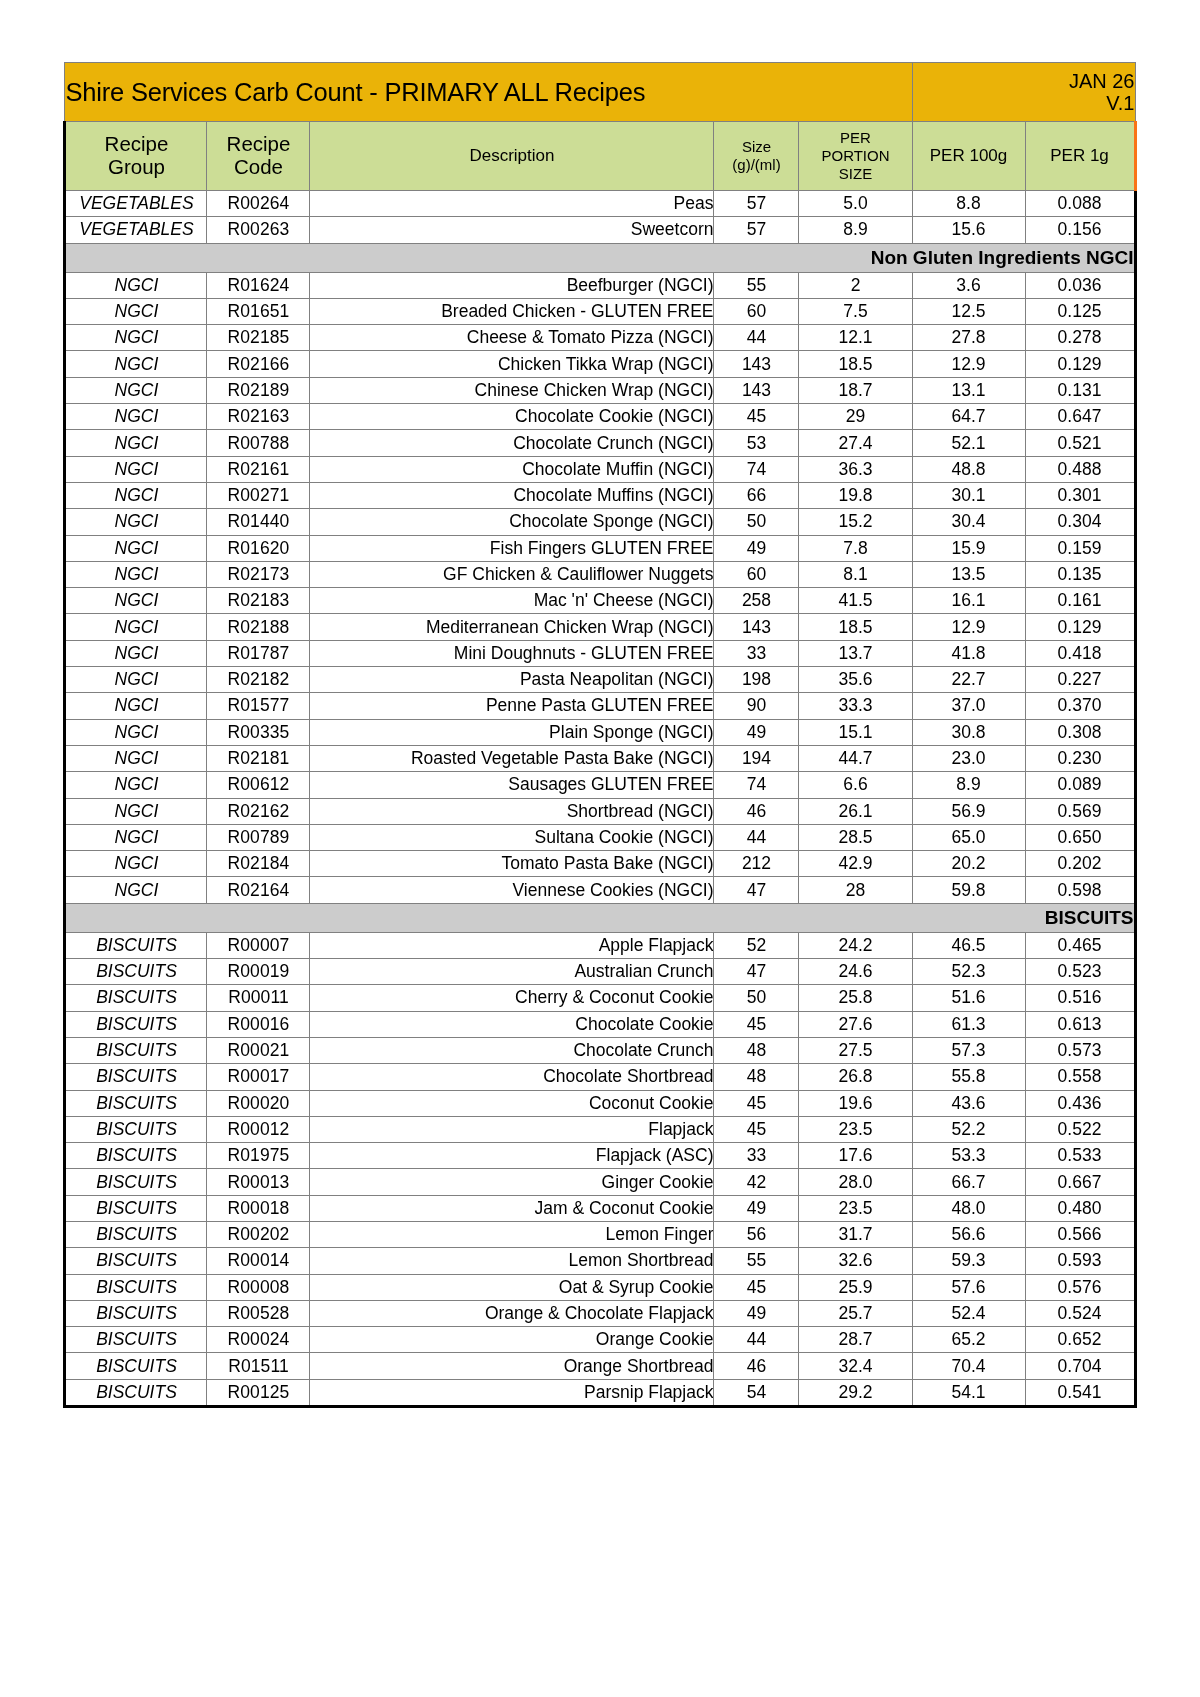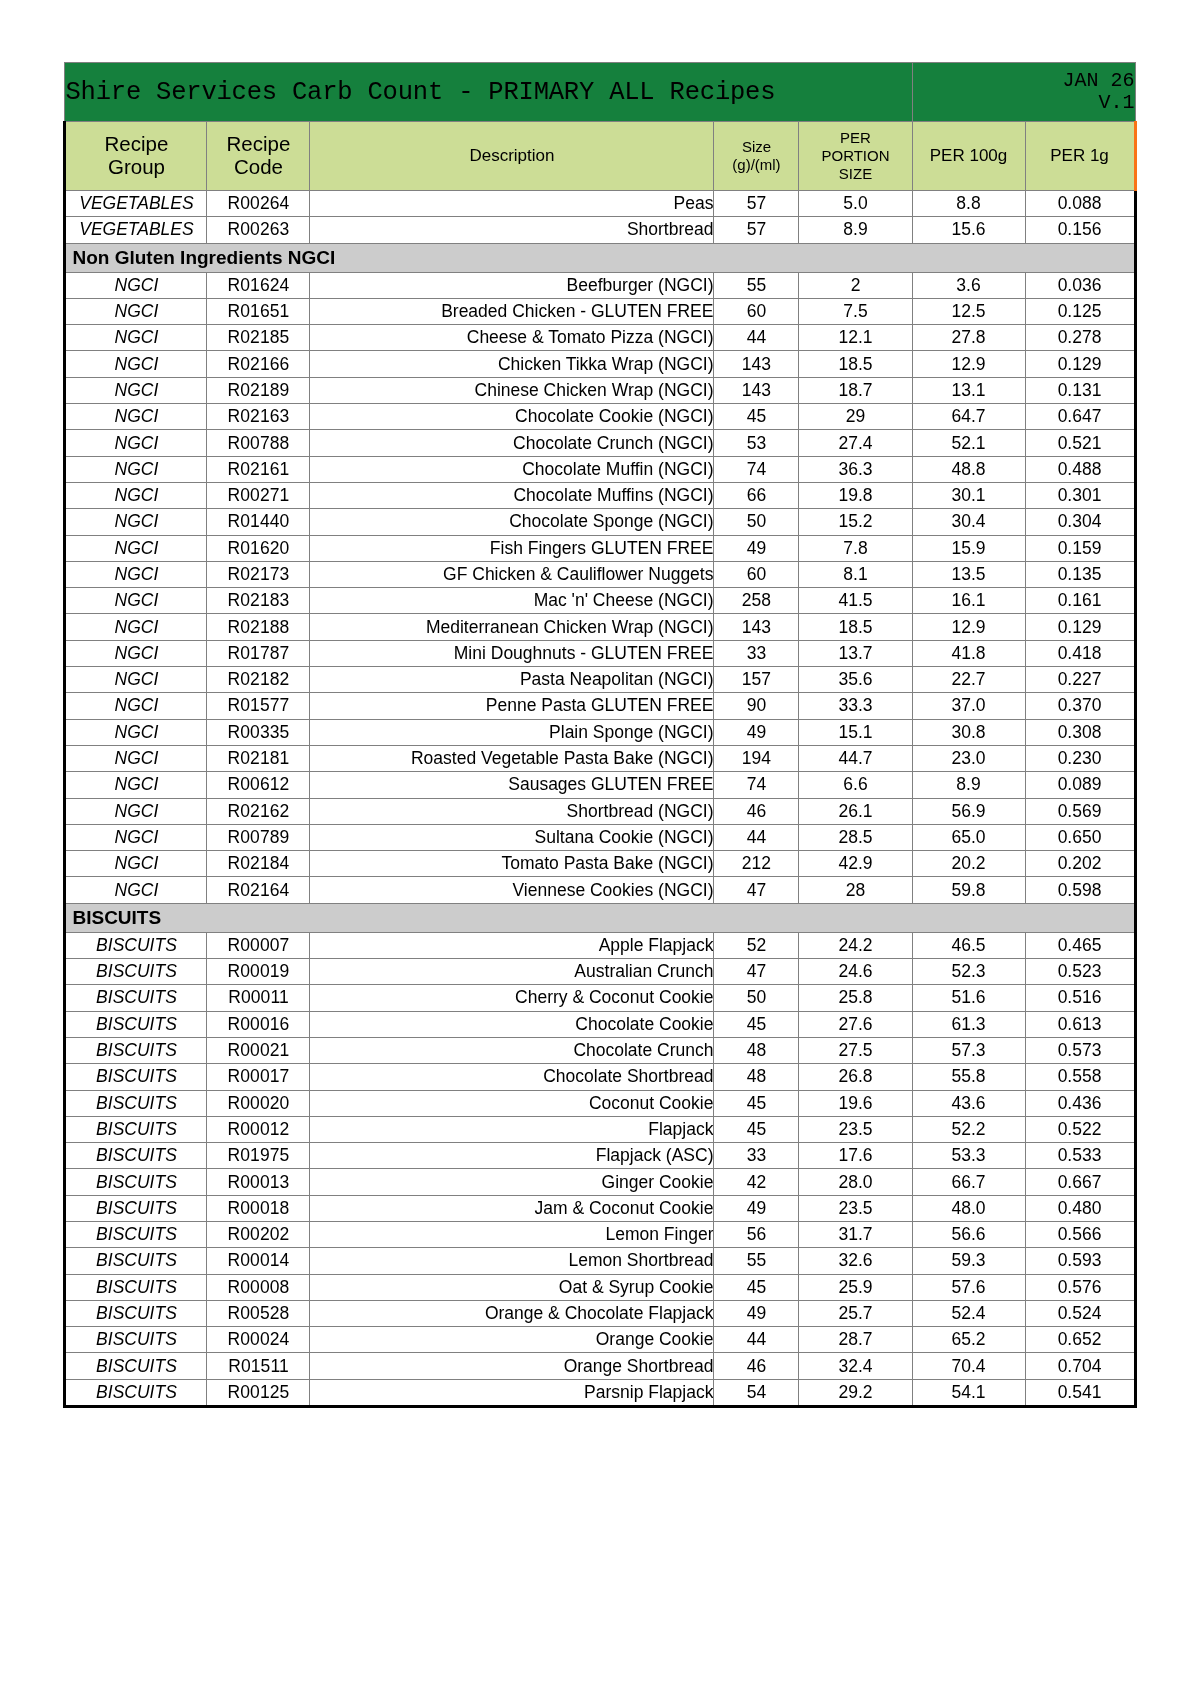--- a/index.html
+++ b/index.html
@@ -37,27 +37,26 @@
   col.c-group { width: 142px; }
   col.c-code  { width: 103px; }
   col.c-desc  { width: 404px; }
   col.c-size  { width: 85px; }
   col.c-pp    { width: 113px; }
   col.c-p100  { width: 113px; }
   col.c-p1    { width: 110px; }
 
   
   .title-row td {
-    background: #15803d;
+    background: #eab308;
     border-top: 3px solid #000;
     border-left: 3px solid #000;
     border-right: 3px solid #000;
     border-bottom: 3px solid #000;
     height: 58px;
-    font-family: Liberation Mono, monospace;
   }
   .doc-title {
     font-size: 25.5px;
     font-weight: bold;
     letter-spacing: -0.2px;
     padding-left: 12px;
   }
   .doc-version {
     font-size: 20px;
     font-weight: bold;
@@ -141,21 +140,21 @@
   }
   td.num { text-align: center; }
   td.shade { background: #f0f0f0; }
 
   
   tr.section td {
     background: #cccccc;
     height: 28px;
     font-size: 19px;
     font-weight: bold;
-    text-align: left;
+    text-align: right;
     padding-left: 6px;
     border-left: 3px solid #000;
     border-right: 3px solid #000;
     border-top: 1px solid #808080;
     border-bottom: 1px solid #808080;
   }
   tr.lastrow td { border-bottom: 3px solid #000; }
 
   .footer {
     width: 1070px;
@@ -220,21 +219,21 @@
           <td class="code">R00264</td>
           <td class="desc">Peas</td>
           <td class="num">57</td>
           <td class="num shade">5.0</td>
           <td class="num shade">8.8</td>
           <td class="num shade edgeR">0.088</td>
         </tr>
         <tr class="data">
           <td class="group edgeL">VEGETABLES</td>
           <td class="code">R00263</td>
-          <td class="desc">Shortbread</td>
+          <td class="desc">Sweetcorn</td>
           <td class="num">57</td>
           <td class="num shade">8.9</td>
           <td class="num shade">15.6</td>
           <td class="num shade edgeR">0.156</td>
         </tr>
         <tr class="section">
           <td colspan="7">Non Gluten Ingredients NGCI</td>
         </tr>
         <tr class="data">
           <td class="group edgeL">NGCI</td>
@@ -368,21 +367,21 @@
           <td class="desc">Mini Doughnuts - GLUTEN FREE</td>
           <td class="num">33</td>
           <td class="num shade">13.7</td>
           <td class="num shade">41.8</td>
           <td class="num shade edgeR">0.418</td>
         </tr>
         <tr class="data">
           <td class="group edgeL">NGCI</td>
           <td class="code">R02182</td>
           <td class="desc">Pasta Neapolitan (NGCI)</td>
-          <td class="num">157</td>
+          <td class="num">198</td>
           <td class="num shade">35.6</td>
           <td class="num shade">22.7</td>
           <td class="num shade edgeR">0.227</td>
         </tr>
         <tr class="data">
           <td class="group edgeL">NGCI</td>
           <td class="code">R01577</td>
           <td class="desc">Penne Pasta GLUTEN FREE</td>
           <td class="num">90</td>
           <td class="num shade">33.3</td>

